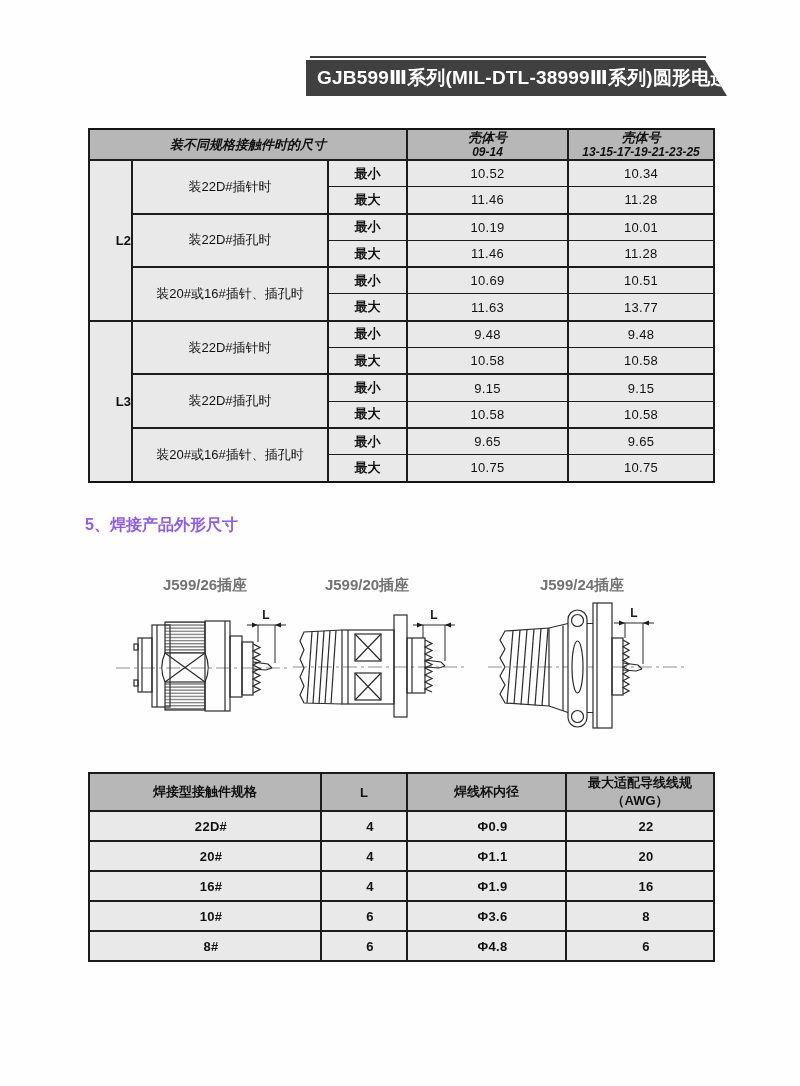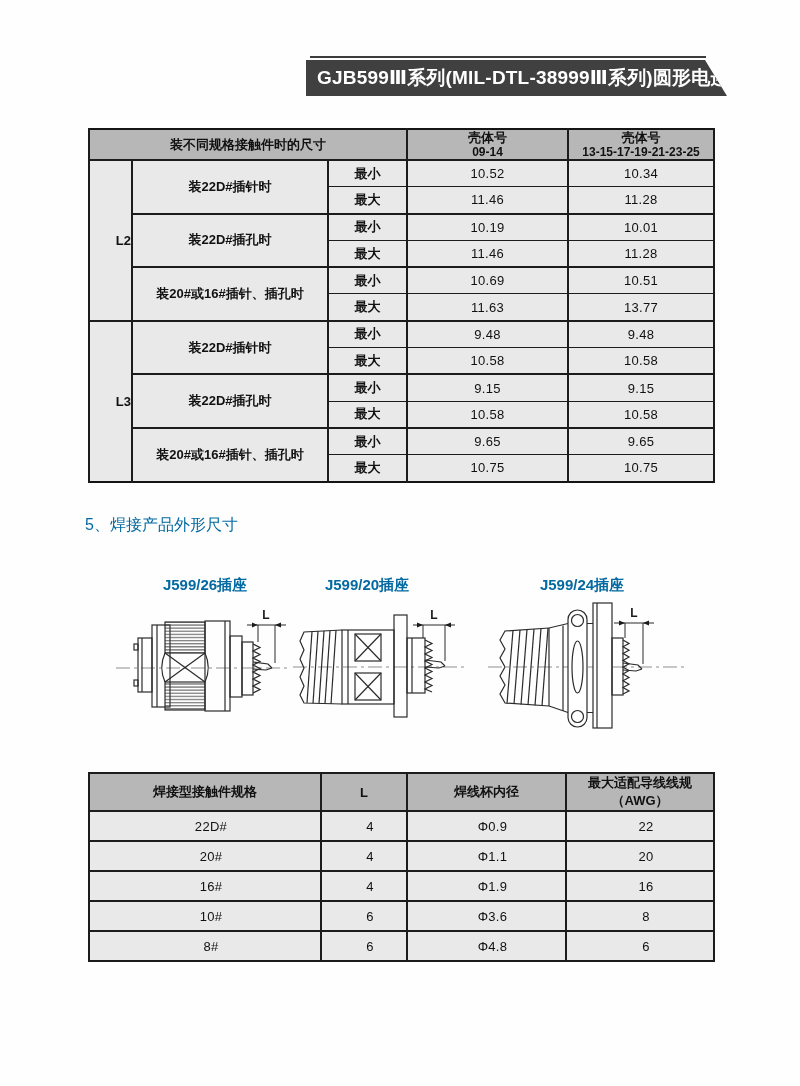--- a/index.html
+++ b/index.html
@@ -15,38 +15,38 @@
 
   
   .t{position:absolute;border-collapse:collapse;table-layout:fixed;border:2px solid #141414;}
   .t th,.t td{border:1px solid #1c1c1c;border-left-width:2px;border-right-width:2px;
               text-align:center;vertical-align:middle;padding:0;font-size:13px;
               background:#e9e9e9;overflow:hidden;}
   .t thead th{background:#b7b7b7;font-weight:bold;border-bottom-width:2px;}
   tr.sep td{border-top-width:2px;}
 
   .dim{left:88px;top:128px;width:625px;}
-  .dim thead tr{height:31px;}
+  .dim thead tr{height:31px;font-style:italic;}
   .dim tbody tr{height:26.8px;}
   .dim .glab{font-weight:700;text-align:right;}
-  .dim .desc{font-weight:bold;}
+  .dim .desc{font-weight:normal;}
   .dim .mm{font-weight:bold;}
   .dim .num{font-weight:400;letter-spacing:0.3px;}
   .shell-l1{font-size:13px;line-height:14px;}
   .shell-l2{font-size:12px;line-height:14px;font-weight:bold;}
 
   .sol{left:88px;top:772px;width:625px;}
   .sol th,.sol td{border-width:2px;}
   .sol thead tr{height:31px;}
   .sol tbody tr{height:30px;}
-  .sol td{font-weight:400;letter-spacing:0.3px;padding-left:12px;}
+  .sol td{font-weight:700;letter-spacing:0.3px;padding-left:12px;}
 
   
-  .heading{position:absolute;left:85px;top:515px;font-size:16px;font-weight:normal;color:#0369a1;}
-  .dlabel{position:absolute;top:576px;font-size:15px;font-weight:bold;text-align:center;color:#0369a1;}
+  .heading{position:absolute;left:85px;top:515px;font-size:16px;font-weight:bold;color:#8b5cf6;}
+  .dlabel{position:absolute;top:576px;font-size:15px;font-weight:bold;text-align:center;color:#737373;}
   .dl1{left:115px;width:180px;}
   .dl2{left:292px;width:150px;}
   .dl3{left:497px;width:170px;}
 
   
   .d{position:absolute;}
   .d1{left:115px;top:605px;width:175px;height:120px;}
   .d2{left:292px;top:602px;width:175px;height:125px;}
   .d3{left:487px;top:595px;width:200px;height:140px;}
   .d .cl{stroke:#8f8f8f;stroke-width:1;stroke-dasharray:14 4 3 4;}

